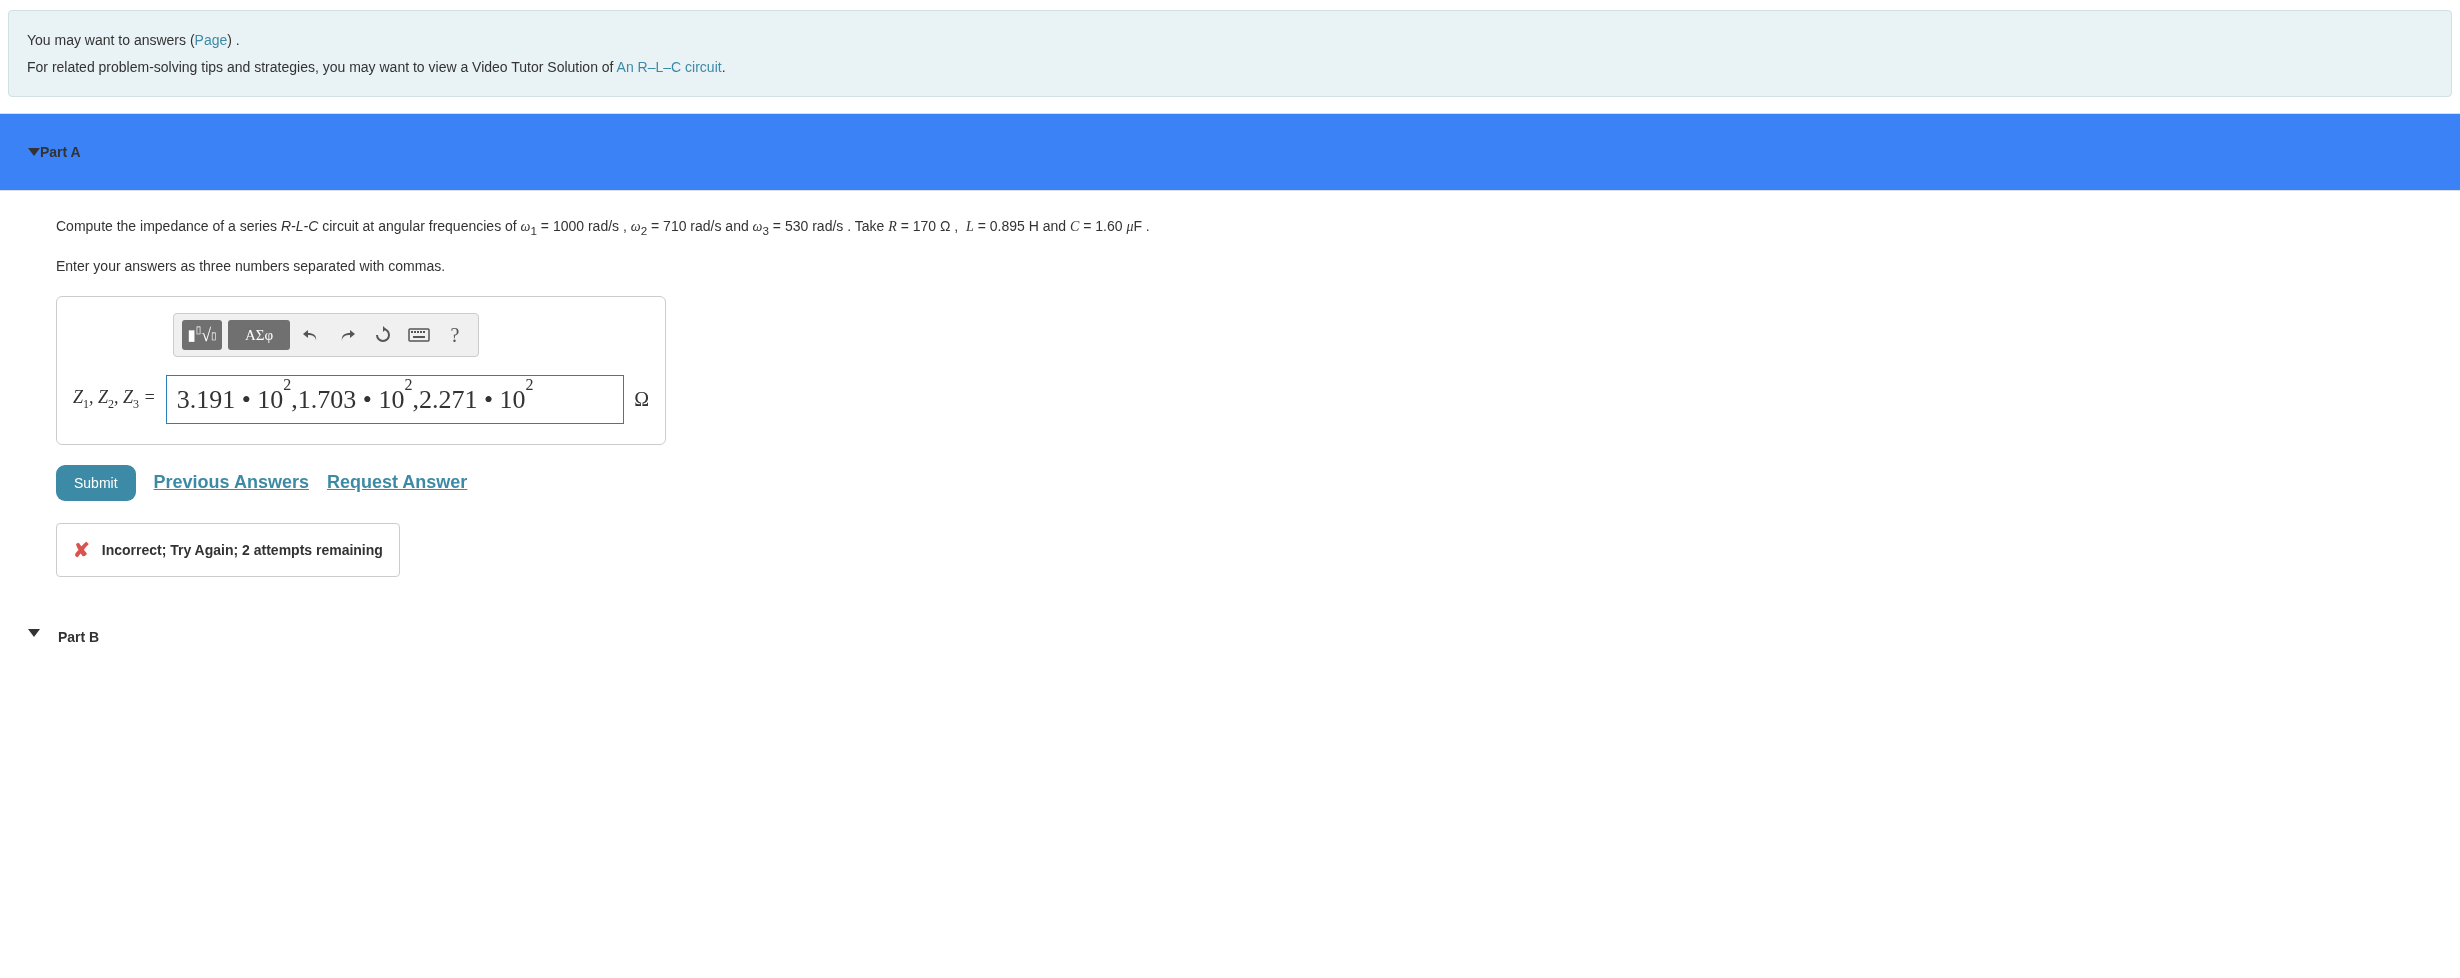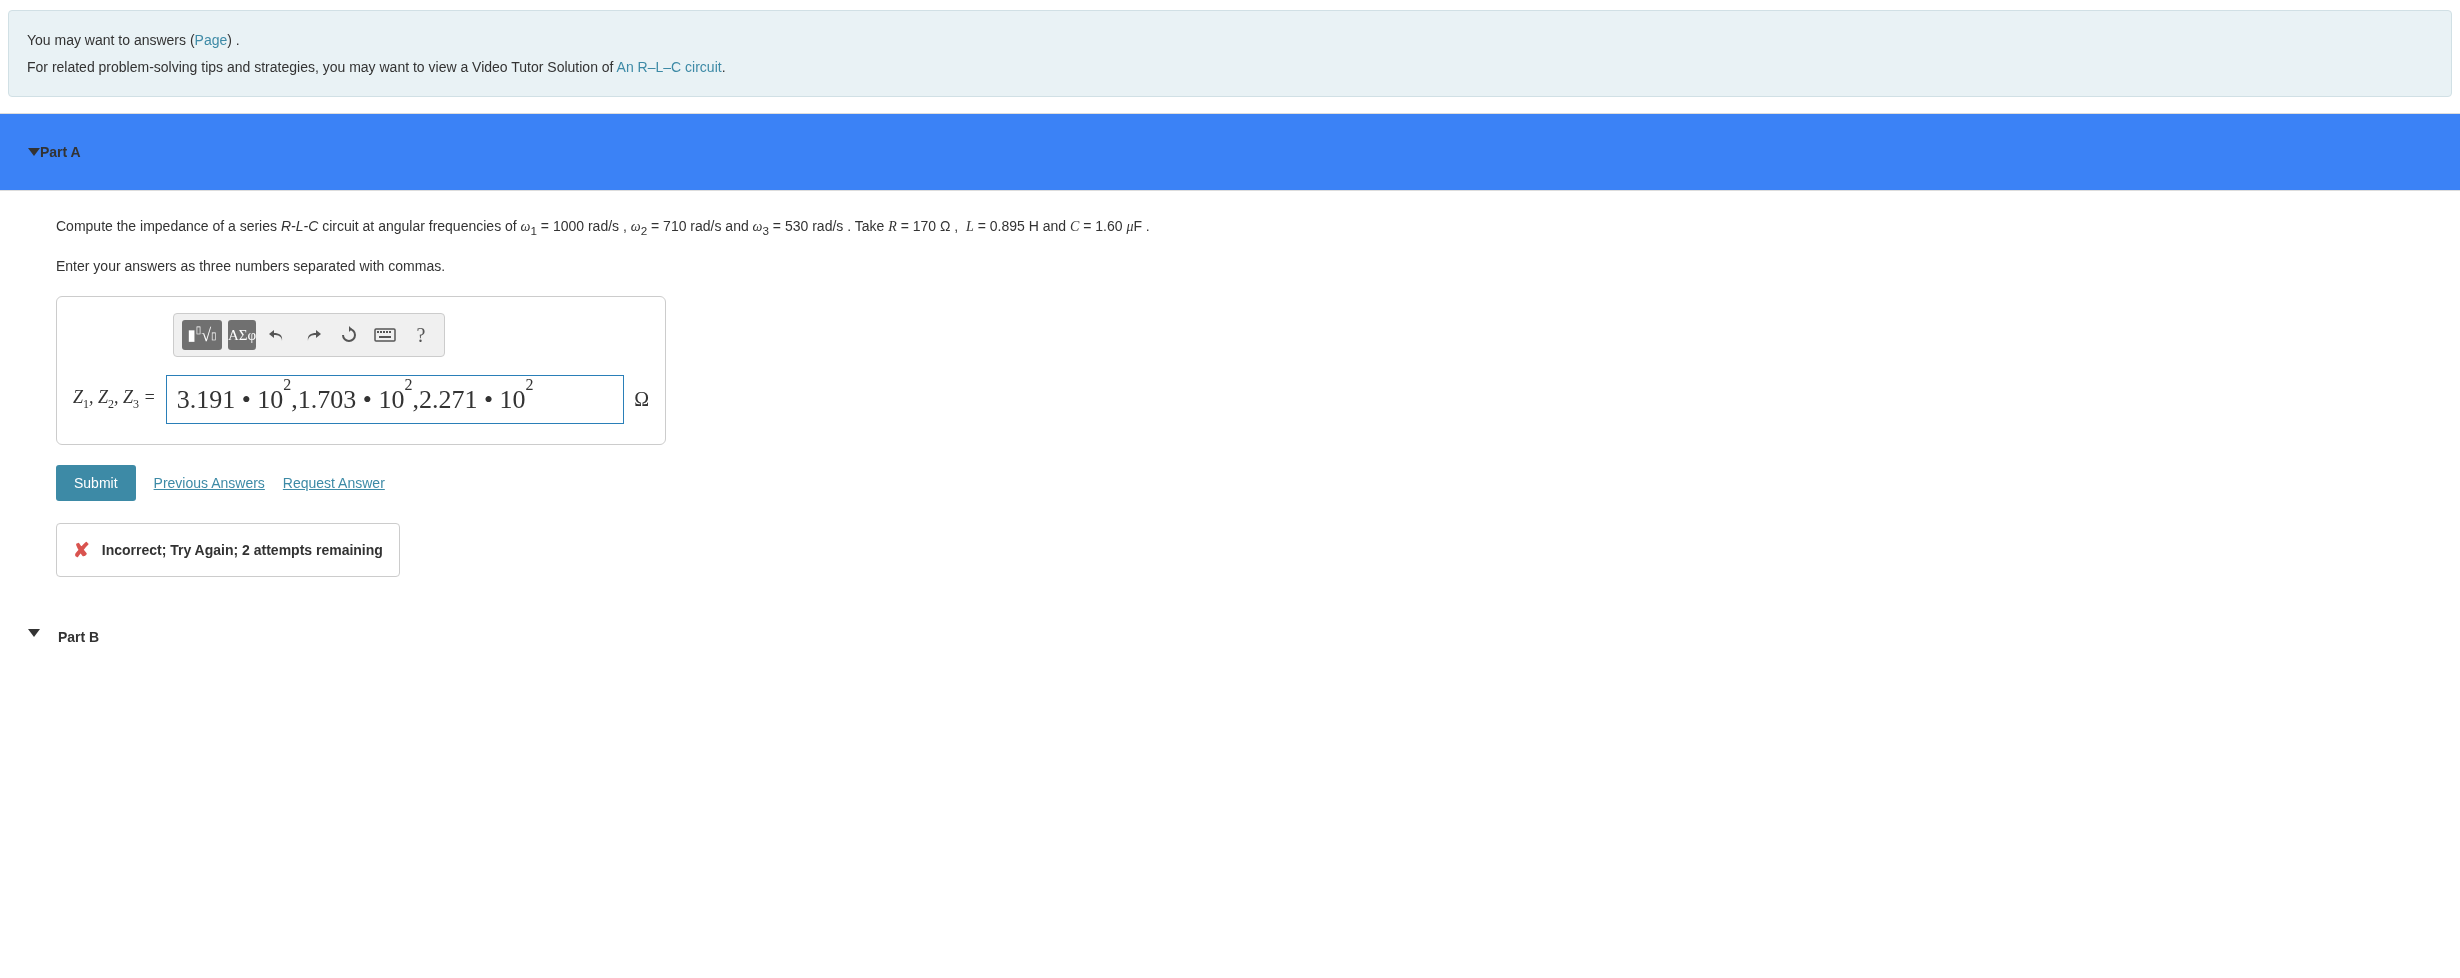--- a/index.html
+++ b/index.html
@@ -61,21 +61,21 @@
       border-radius: 3px;
       width: 40px;
       height: 30px;
       display: inline-flex;
       align-items: center;
       justify-content: center;
       font-family: 'Times New Roman', serif;
       cursor: pointer;
       font-size: 15px;
     }
-    .tbtn.wide { width: 28px; }
+    .tbtn.wide { width: 62px; }
     .tbtn-plain {
       width: 30px;
       height: 30px;
       display: inline-flex;
       align-items: center;
       justify-content: center;
       color: #555;
       cursor: pointer;
       font-size: 16px;
     }
@@ -90,31 +90,31 @@
       width: 536px;
       outline: none;
     }
     .answer-input sup { font-size: 16px; position: relative; top: -8px; }
     .unit { font-family: 'Times New Roman', serif; font-size: 20px; }
     .button-row { display: flex; align-items: center; gap: 18px; margin-bottom: 22px; }
     .submit-btn {
       background: #3d8aa6;
       color: #fff;
       border: none;
-      border-radius: 3px;
+      border-radius: 9px;
       padding: 10px 18px;
       font-size: 14px;
       cursor: pointer;
     }
     .link-btn {
       color: #3d8aa6;
-      font-weight: normal;
+      font-weight: bold;
       text-decoration: underline;
       cursor: pointer;
-      font-size: 14px;
+      font-size: 18px;
     }
     .feedback {
       border: 1px solid #ccc;
       border-radius: 4px;
       padding: 14px 16px;
       display: inline-flex;
       align-items: center;
       gap: 12px;
       font-weight: bold;
     }

